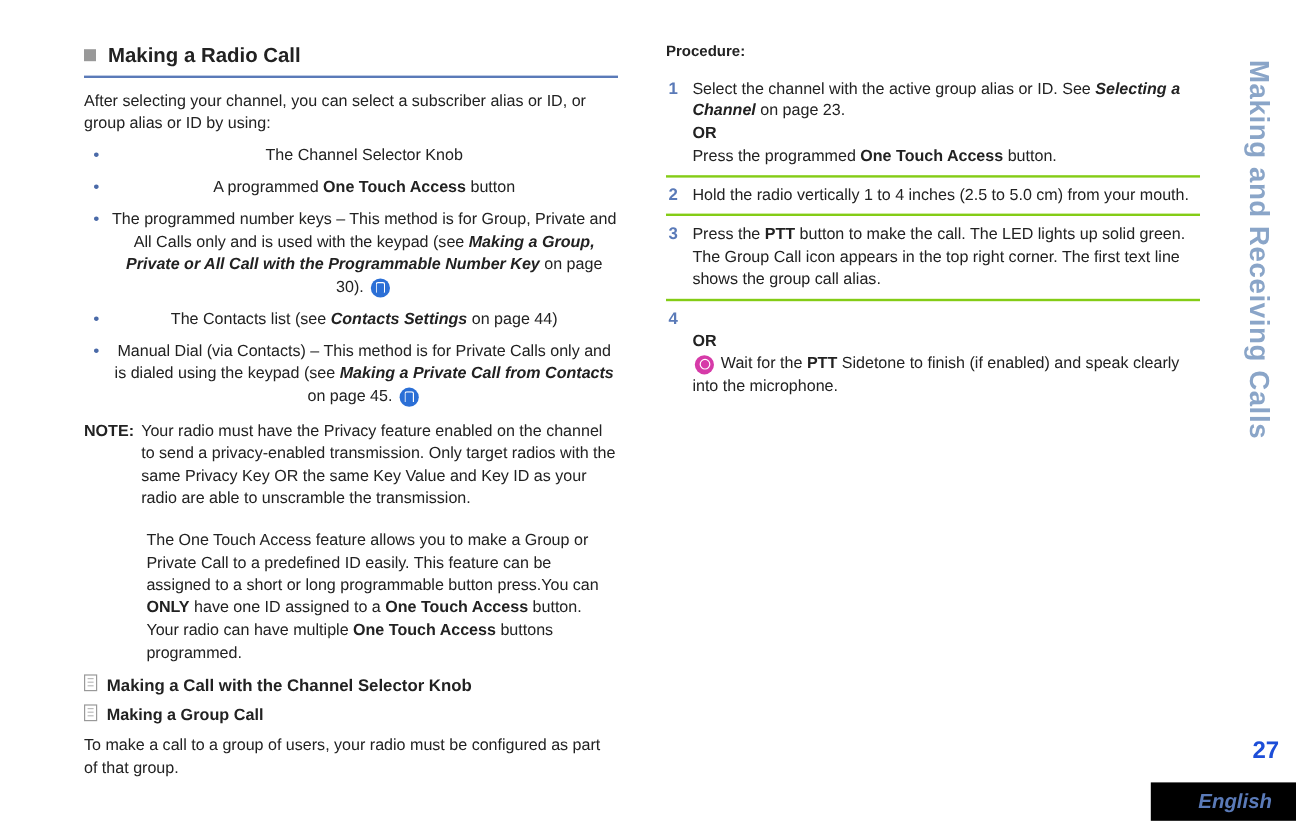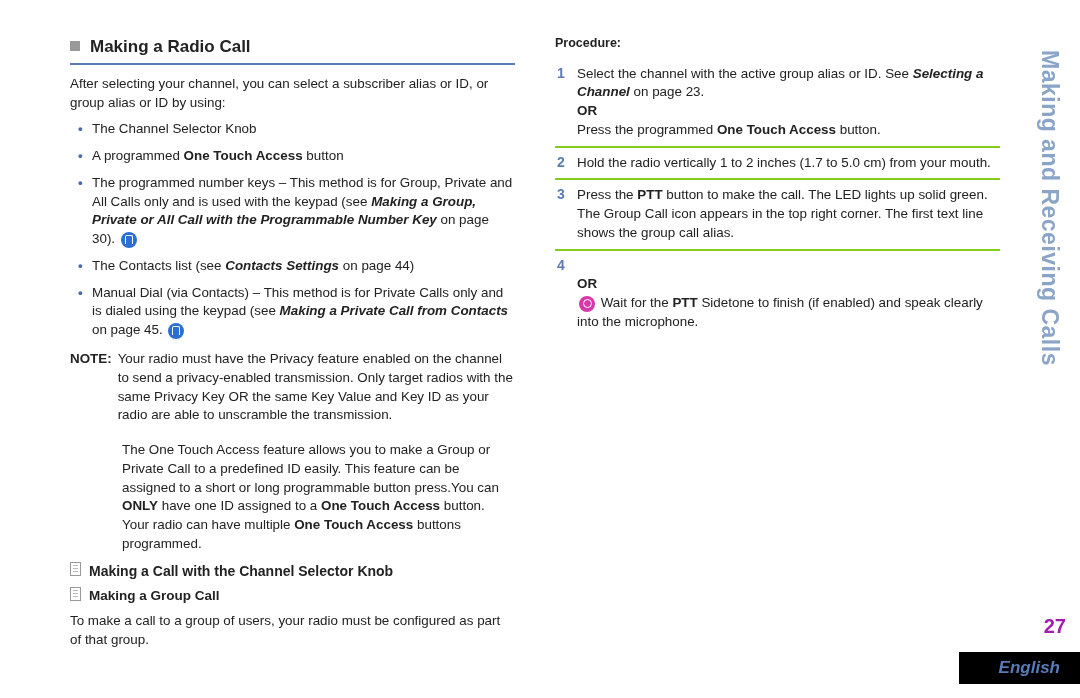--- a/index.html
+++ b/index.html
@@ -33,21 +33,21 @@
   .docmark {
     width: 11px; height: 14px; border: 1px solid #999; margin-right: 8px; flex-shrink:0;
     position:relative;
   }
   .docmark::before{
     content:''; position:absolute; left:2px; top:2px; right:2px; height:1px; background:#bbb;
     box-shadow: 0 3px 0 #bbb, 0 6px 0 #bbb;
   }
   .rule { border: none; border-top: 2px solid #5a7ab8; margin-top: 4px; }
   .para { margin: 6px 0; }
-  ul.bullets { list-style: none; padding: 0; margin: 4px 0 10px 0; }
+  ul.bullets { list-style: none; padding: 0; margin: 4px 0 10px 0; text-align: center; }
   ul.bullets > li { position: relative; padding-left: 22px; margin: 8px 0; }
   ul.bullets > li::before {
     content: "•"; position: absolute; left: 8px; top: 0; color: #4a6aa8; font-weight: bold;
   }
   ol.steps { list-style: none; padding: 0; margin: 6px 0; counter-reset: step; }
   ol.steps > li {
     position: relative; padding-left: 22px; margin: 0; padding-top:6px; padding-bottom:6px;
     border-bottom: 2px solid #84cc16; counter-increment: step;
   }
   ol.steps > li::before {
@@ -85,21 +85,21 @@
     font-size: 23px;
     font-weight: bold;
     color: #8aa5c8;
     font-family: Arial, Helvetica, sans-serif;
     letter-spacing: 0.5px;
   }
   .page-num {
     position: absolute;
     right: 14px;
     bottom: 58px;
-    color: #a21caf;
+    color: #1d4ed8;
     font-size: 20px;
     font-weight: bold;
   }
   .lang-tab {
     position: absolute;
     right: 0;
     bottom: 14px;
     background: #000000;
     color: #5a7ab8;
     font-weight: bold;
@@ -162,21 +162,21 @@
   <p class="para">To make a call to a group of users, your radio must be configured as part of that group.</p>
 
   <p class="proc">Procedure:</p>
 
   <ol class="steps">
     <li>
       <span>Select the channel with the active group alias or ID. See </span><span class="bi">Selecting a Channel</span><span> on page 23.</span><br>
       <span class="bold">OR</span><br>
       <span>Press the programmed </span><span class="bold">One Touch Access</span><span> button.</span>
     </li>
-    <li><span>Hold the radio vertically 1 to 2 inches (1.7 to 5.0 cm) from your mouth.</span></li>
+    <li><span>Hold the radio vertically 1 to 4 inches (2.5 to 5.0 cm) from your mouth.</span></li>
     <li>
       <span>Press the </span><span class="bold">PTT</span><span> button to make the call. The LED lights up solid green. The Group Call icon appears in the top right corner. The first text line shows the group call alias.</span>
     </li>
     <li style="border-bottom:none;">
       <br>
       <span class="bold">OR</span><br>
       <span class="circle-icon ico-pink"></span><span> Wait for the </span><span class="bold">PTT</span><span> Sidetone to finish (if enabled) and speak clearly into the microphone.</span>
     </li>
   </ol>
 

